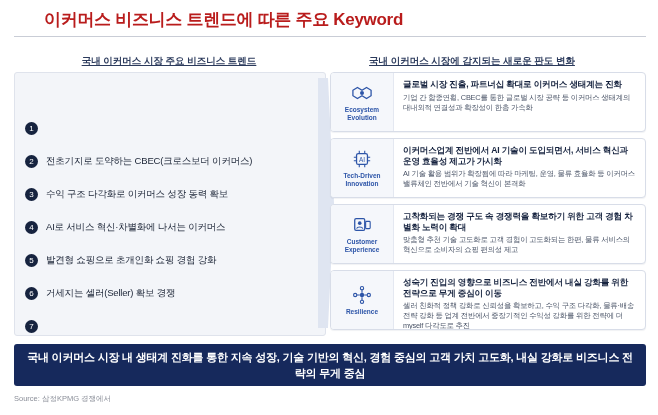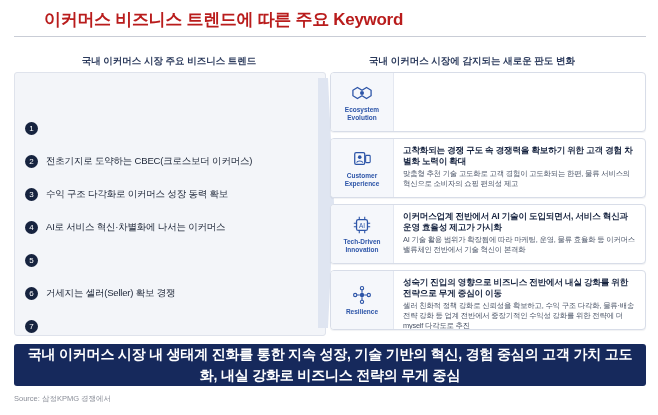--- a/index.html
+++ b/index.html
@@ -36,20 +36,21 @@
   .col-head {
     position: absolute;
     top: 52px;
     height: 18px;
     font-size: 9.5px;
     font-weight: bold;
     color: #2b3a5c;
     display: flex;
     align-items: center;
     justify-content: center;
+    text-decoration: underline;
   }
   .col-head.left {
     left: 14px;
     width: 310px;
   }
   .col-head.right {
     left: 314px;
     width: 316px;
   }
   .left-panel {
@@ -162,21 +163,21 @@
     width: 632px;
     height: 42px;
     background: #16295c;
     border-radius: 3px;
     color: #ffffff;
     display: flex;
     flex-direction: column;
     align-items: center;
     justify-content: center;
     text-align: center;
-    font-size: 14px;
+    font-size: 11px;
     font-weight: bold;
     line-height: 1.5;
     letter-spacing: -0.2px;
     padding: 0 12px;
     box-sizing: border-box;
   }
   .source {
     position: absolute;
     left: 14px;
     top: 394px;
@@ -205,20 +206,21 @@
     <div class="trend-item">
       <div class="num-badge">3</div>
       <div class="trend-text">수익 구조 다각화로 이커머스 성장 동력 확보</div>
     </div>
     <div class="trend-item">
       <div class="num-badge">4</div>
       <div class="trend-text">AI로 서비스 혁신·차별화에 나서는 이커머스</div>
     </div>
     <div class="trend-item">
       <div class="num-badge">5</div>
+      <div class="trend-text">발견형 쇼핑으로 초개인화 쇼핑 경험 강화</div>
     </div>
     <div class="trend-item">
       <div class="num-badge">6</div>
       <div class="trend-text">거세지는 셀러(Seller) 확보 경쟁</div>
     </div>
     <div class="trend-item">
       <div class="num-badge">7</div>
     </div>
   </div>
 </div>
@@ -232,53 +234,57 @@
 <div class="right-col">
 
   <div class="card">
     <div class="card-icon">
       <svg width="22" height="20" viewBox="0 0 24 22">
         <path d="M2 8 L7 5 L12 8 L17 5 L22 8 L22 14 L17 17 L12 14 L7 17 L2 14 Z" fill="none" stroke="#2d55a8" stroke-width="1.4"></path>
         <circle cx="12" cy="11" r="2.2" fill="#2d55a8"></circle>
       </svg>
       <div class="icon-label">Ecosystem
 Evolution</div>
+    </div>
+    <div class="card-body">
+      <div class="card-title">글로벌 시장 진출, 파트너십 확대로 이커머스 생태계는 진화</div>
+      <div class="card-desc">기업 간 합종연횡, CBEC를 통한 글로벌 시장 공략 등 이커머스 생태계의 대내외적 연결성과 확장성이 한층 가속화</div>
+    </div>
+  </div>
+
+  <div class="card">
+    <div class="card-icon">
+      <svg width="22" height="20" viewBox="0 0 24 22">
+        <rect x="6" y="5" width="12" height="12" rx="2" fill="none" stroke="#2d55a8" stroke-width="1.4"></rect>
+        <text x="12" y="14" font-size="7" fill="#2d55a8" text-anchor="middle" font-family="Liberation Sans, sans-serif">AI</text>
+        <path d="M9 5 V2 M15 5 V2 M9 17 V20 M15 17 V20 M6 9 H3 M6 13 H3 M18 9 H21 M18 13 H21" stroke="#2d55a8" stroke-width="1.2"></path>
+      </svg>
+      <div class="icon-label">Tech-Driven
+Innovation</div>
+    </div>
+    <div class="card-body">
+      <div class="card-title">이커머스업계 전반에서 AI 기술이 도입되면서, 서비스 혁신과 운영 효율성 제고가 가시화</div>
+      <div class="card-desc">AI 기술 활용 범위가 확장됨에 따라 마케팅, 운영, 물류 효율화 등 이커머스 밸류체인 전반에서 기술 혁신이 본격화</div>
     </div>
   </div>
 
   <div class="card">
     <div class="card-icon">
       <svg width="22" height="20" viewBox="0 0 24 22">
         <rect x="4" y="4" width="11" height="13" rx="1.5" fill="none" stroke="#2d55a8" stroke-width="1.4"></rect>
         <circle cx="9.5" cy="9" r="2" fill="#2d55a8"></circle>
         <path d="M6 15 C7 12.5 12 12.5 13 15" fill="none" stroke="#2d55a8" stroke-width="1.2"></path>
         <rect x="16" y="7" width="5" height="8" rx="1" fill="none" stroke="#2d55a8" stroke-width="1.2"></rect>
       </svg>
       <div class="icon-label">Customer
 Experience</div>
     </div>
     <div class="card-body">
       <div class="card-title">고착화되는 경쟁 구도 속 경쟁력을 확보하기 위한 고객 경험 차별화 노력이 확대</div>
       <div class="card-desc">맞춤형 추천 기술 고도화로 고객 경험이 고도화되는 한편, 물류 서비스의 혁신으로 소비자의 쇼핑 편의성 제고</div>
-    </div>
-  </div>
-
-  <div class="card">
-    <div class="card-icon">
-      <svg width="22" height="20" viewBox="0 0 24 22">
-        <rect x="6" y="5" width="12" height="12" rx="2" fill="none" stroke="#2d55a8" stroke-width="1.4"></rect>
-        <text x="12" y="14" font-size="7" fill="#2d55a8" text-anchor="middle" font-family="Liberation Sans, sans-serif">AI</text>
-        <path d="M9 5 V2 M15 5 V2 M9 17 V20 M15 17 V20 M6 9 H3 M6 13 H3 M18 9 H21 M18 13 H21" stroke="#2d55a8" stroke-width="1.2"></path>
-      </svg>
-      <div class="icon-label">Tech-Driven
-Innovation</div>
-    </div>
-    <div class="card-body">
-      <div class="card-title">이커머스업계 전반에서 AI 기술이 도입되면서, 서비스 혁신과 운영 효율성 제고가 가시화</div>
-      <div class="card-desc">AI 기술 활용 범위가 확장됨에 따라 마케팅, 운영, 물류 효율화 등 이커머스 밸류체인 전반에서 기술 혁신이 본격화</div>
     </div>
   </div>
 
   <div class="card">
     <div class="card-icon">
       <svg width="22" height="20" viewBox="0 0 24 22">
         <circle cx="12" cy="11" r="2.4" fill="#2d55a8"></circle>
         <circle cx="12" cy="3.5" r="1.8" fill="none" stroke="#2d55a8" stroke-width="1.2"></circle>
         <circle cx="12" cy="18.5" r="1.8" fill="none" stroke="#2d55a8" stroke-width="1.2"></circle>
         <circle cx="4.5" cy="11" r="1.8" fill="none" stroke="#2d55a8" stroke-width="1.2"></circle>

